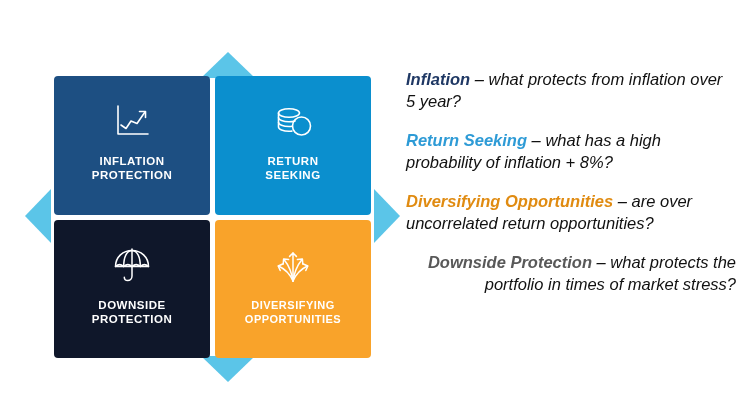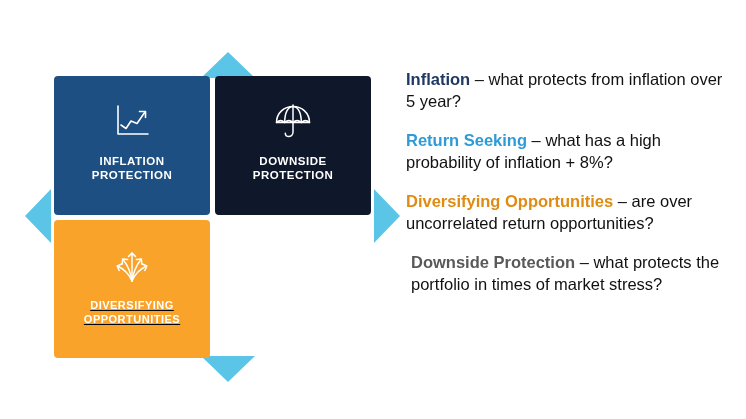--- a/index.html
+++ b/index.html
@@ -103,45 +103,46 @@
     font-size: 11.5px;
     line-height: 14px;
     letter-spacing: 0.5px;
     text-align: center;
     text-transform: uppercase;
     white-space: pre-line;
   }
   .q-tl { background: #1d4f82; }
   .q-tr { background: #0b8fce; }
   .q-bl { background: #0f172a; }
-  .q-br { background: #f9a32a; text-decoration: underline; }
+  .q-br { background: #f9a32a; }
   .q-br .quad-label { font-size: 11px; }
 
   
   #copy {
     position: absolute;
     left: 406px;
     top: 68px;
     width: 330px;
+    font-style: italic;
   }
   .para {
     font-size: 16.5px;
     line-height: 22px;
     color: #111111;
     margin: 0 0 17px 0;
   }
   .para:last-child { margin-bottom: 0; }
   .term {
     font-weight: bold;
   }
   .t-inflation { color: #1f3864; }
   .t-return { color: #2e9bd6; }
   .t-diversifying { color: #e08b11; }
   .t-downside { color: #595959; }
-  .para.p-downside { padding-left: 5px; }
+  .para.p-downside { padding-left: 5px; text-align: right; }
 </style>
 </head>
 <body>
 
 <div id="slide">
 
   <div id="diagram" style="--arrow:#5bc5e8;">
 
     <div class="arrow arrow-up"></div>
     <div class="arrow arrow-down"></div>
@@ -155,20 +156,33 @@
           <svg width="40" height="38" viewBox="0 0 40 38" fill="none" stroke="#ffffff" stroke-width="1.6" stroke-linecap="round" stroke-linejoin="round">
             <path d="M6 4 V32 H36"></path>
             <polyline points="9,23 14,26.5 19,19 25,21.5 33,10"></polyline>
             <polyline points="27.5,9.5 33.5,9.5 33.5,15.5"></polyline>
           </svg>
         </div>
         <div class="quad-label">INFLATION
 PROTECTION</div>
       </div>
 
+      <div class="quad q-tr">
+        <div class="quad-icon">
+          <svg width="42" height="38" viewBox="0 0 42 38" fill="none" stroke="#ffffff" stroke-width="1.6" stroke-linecap="round" stroke-linejoin="round">
+            <ellipse cx="17" cy="11" rx="10.5" ry="4.2"></ellipse>
+            <path d="M6.5 11 V15.5 C6.5 17.8 11.2 19.7 17 19.7 C19.2 19.7 21.3 19.4 23 18.9"></path>
+            <path d="M6.5 15.8 V20.3 C6.5 22.6 11.2 24.5 17 24.5 C18.2 24.5 19.4 24.4 20.4 24.2"></path>
+            <path d="M6.5 20.6 V25.1 C6.5 27.4 11.2 29.3 17 29.3 C18 29.3 19 29.2 19.9 29.1"></path>
+            <circle cx="29.5" cy="24" r="9"></circle>
+          </svg>
+        </div>
+        <div class="quad-label">RETURN
+SEEKING</div>
+      </div>
 
       <div class="quad q-bl">
         <div class="quad-icon">
           <svg width="40" height="40" viewBox="0 0 40 40" fill="none" stroke="#ffffff" stroke-width="1.5" stroke-linecap="round" stroke-linejoin="round">
             <path d="M3.5 21.5 C3.5 11.8 11.2 5.5 20 5.5 C28.8 5.5 36.5 11.8 36.5 21.5 Z"></path>
             <path d="M20 5.5 V4"></path>
             <path d="M11.7 21.5 C11.7 12 14.8 5.5 20 5.5 C25.2 5.5 28.3 12 28.3 21.5"></path>
             <path d="M20 5.5 V21.5"></path>
             <path d="M3.5 21.5 C6 19.2 9.2 19.2 11.7 21.5 C14.2 19.2 17.5 19.2 20 21.5 C22.5 19.2 25.8 19.2 28.3 21.5 C30.8 19.2 34 19.2 36.5 21.5"></path>
             <path d="M20 21.5 V31 C20 34 17.8 35.5 15.8 35.5 C13.8 35.5 12.3 34 12.3 32.2"></path>

